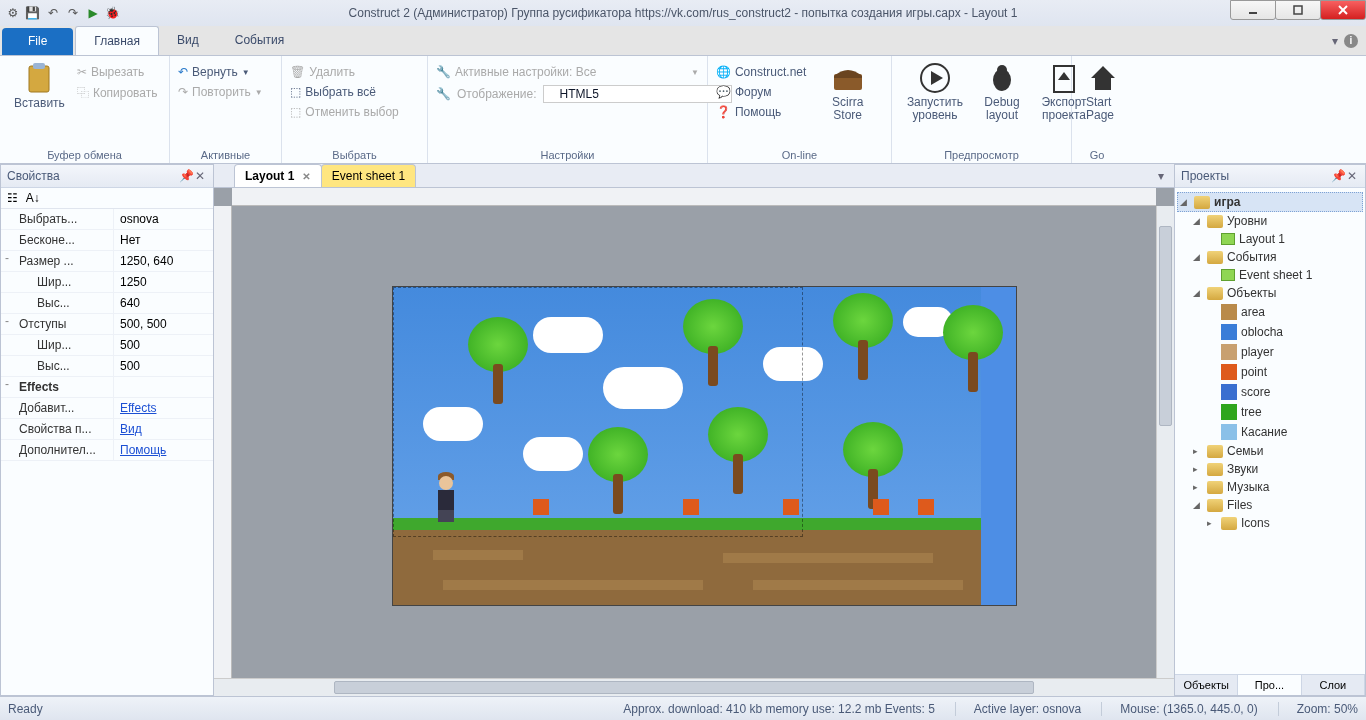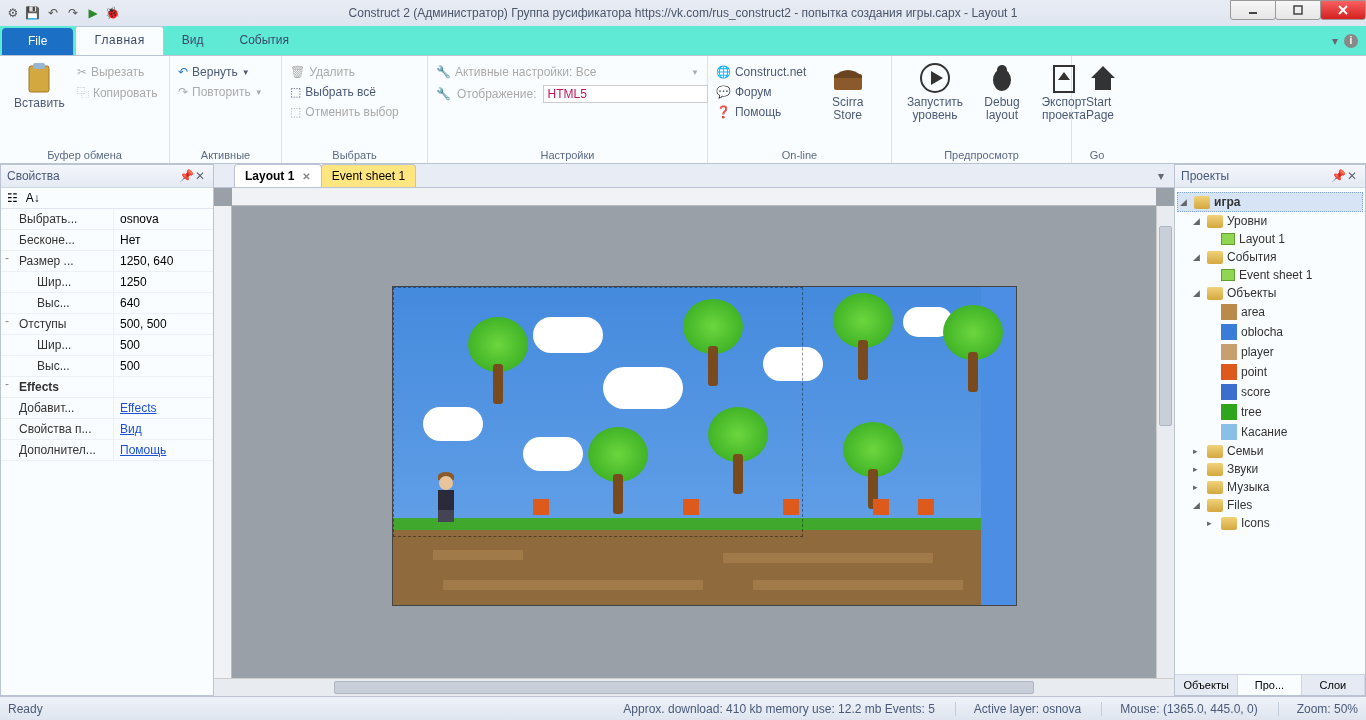--- a/index.html
+++ b/index.html
@@ -6,24 +6,24 @@
 body { width: 1366px; height: 720px; background: #fff; overflow: hidden; position: relative; }
 
 .titlebar { height: 26px; background: linear-gradient(#e8ecf4, #dfe5f0); display: flex; align-items: center; padding: 0 4px; position: relative; }
 .qat { display: flex; gap: 2px; align-items: center; }
 .qat-btn { width: 18px; height: 18px; display: flex; align-items: center; justify-content: center; color: #555; cursor: pointer; }
 .title-text { position: absolute; left: 50%; transform: translateX(-50%); color: #4a5568; }
 .win-controls { position: absolute; right: 0; top: 0; display: flex; }
 .win-btn { width: 46px; height: 20px; display: flex; align-items: center; justify-content: center; border: 1px solid #999; background: linear-gradient(#f7f7f7,#e6e6e6); border-radius: 0 0 3px 3px; margin-left: -1px; }
 .win-btn.close { background: linear-gradient(#f86060,#d42020); color: #fff; }
 
-.menubar { height: 30px; background: #5eead4; display: flex; border-bottom: 1px solid #bcc4d4; }
+.menubar { height: 30px; background: #e5e5e5; display: flex; border-bottom: 1px solid #bcc4d4; }
 .menu-file { background: #1b6fc4; color: #fff; padding: 6px 26px; border-radius: 4px 4px 0 0; margin: 2px 2px 0 2px; }
 .menu-tab { padding: 7px 18px 5px; color: #3a4a6a; }
-.menu-tab.active { background: #fafdff; border: 1px solid #bcc4d4; border-bottom: none; border-radius: 3px 3px 0 0; font-family: Liberation Mono, monospace; }
+.menu-tab.active { background: #fafdff; border: 1px solid #bcc4d4; border-bottom: none; border-radius: 3px 3px 0 0; }
 .menubar-right { margin-left: auto; display: flex; align-items: center; padding-right: 8px; gap: 6px; color: #667; }
 
 .ribbon { height: 108px; background: #fafdff; border-bottom: 1px solid #bcc4d4; display: flex; }
 .ribbon-group { border-right: 1px solid #dbe2ed; display: flex; flex-direction: column; padding: 3px 8px 0; }
 .ribbon-content { flex: 1; display: flex; gap: 6px; }
 .ribbon-label { text-align: center; color: #5a6a88; padding: 2px 0; font-size: 11px; }
 .big-btn { display: flex; flex-direction: column; align-items: center; padding: 3px 6px; color: #4a5a78; cursor: pointer; }
 .big-icon { width: 32px; height: 32px; margin-bottom: 2px; display: flex; align-items: center; justify-content: center; }
 .small-btn { display: flex; align-items: center; gap: 4px; color: #4a5a78; padding: 2px 0; cursor: pointer; }
 .btn-col { display: flex; flex-direction: column; gap: 2px; }
@@ -212,21 +212,21 @@
     <div class="ribbon-content">
       <div class="btn-col" style="padding-top:4px;width:100%">
         <div class="small-btn disabled">
             <span>🔧</span>
             <span>Активные настройки: Все</span>
             <span style="font-size:8px;margin-left:auto">▼</span>
           </div>
         <div class="small-btn disabled" style="gap:6px">
           <span>🔧</span>
             <span>Отображение:</span>
-          <input type="text" readonly="" style="flex: 1 1 0%; border: 1px solid rgb(204, 204, 204); padding: 1px 4px; background: rgb(255, 255, 255); color: #be185d;" value="HTML5">
+          <input type="text" readonly="" style="flex: 1 1 0%; border: 1px solid rgb(204, 204, 204); padding: 1px 16px; background: rgb(255, 255, 255); color: #0f172a;" value="HTML5">
         </div>
       </div>
     </div>
     <div class="ribbon-label">Настройки</div>
   </div>
 
   <div class="ribbon-group" style="width:184px">
     <div class="ribbon-content">
       <div class="btn-col" style="padding-top:4px">
         <div class="small-btn">

